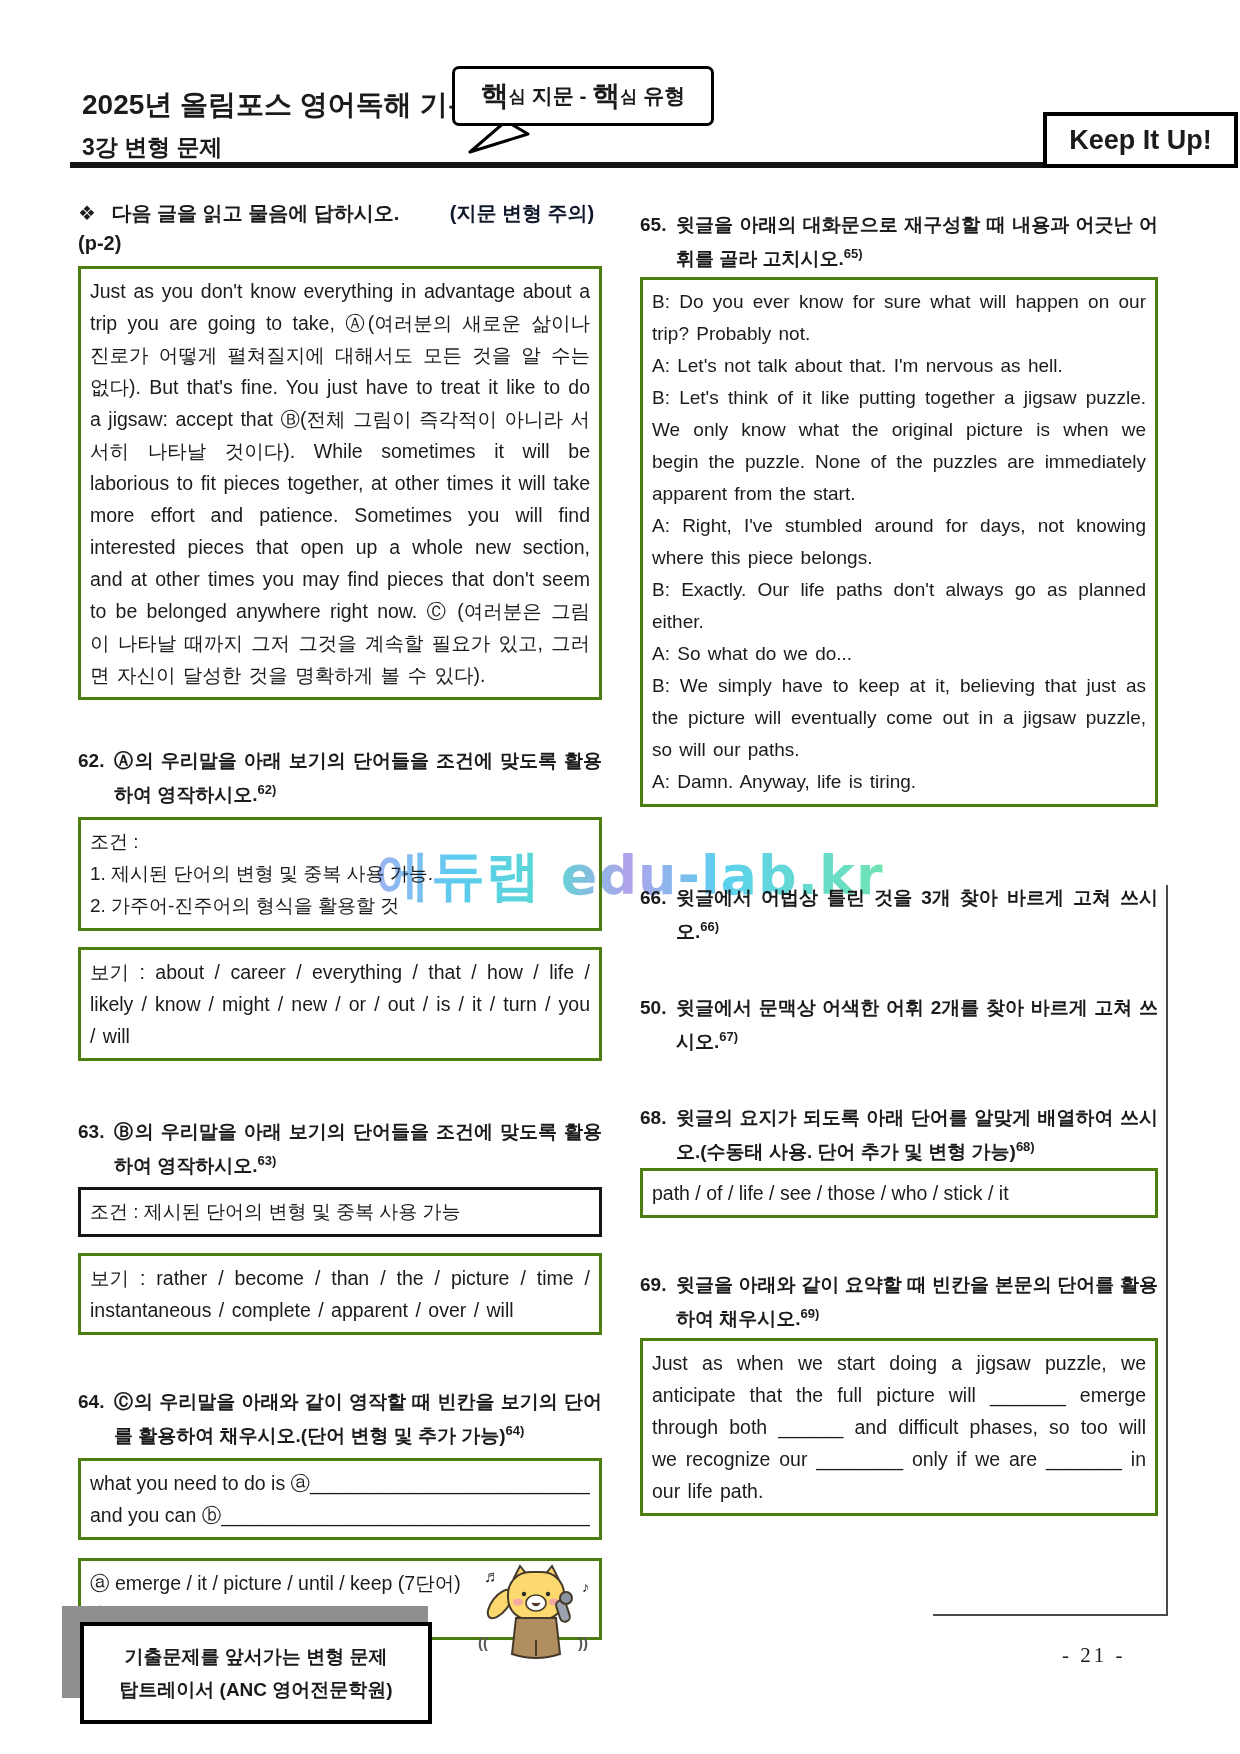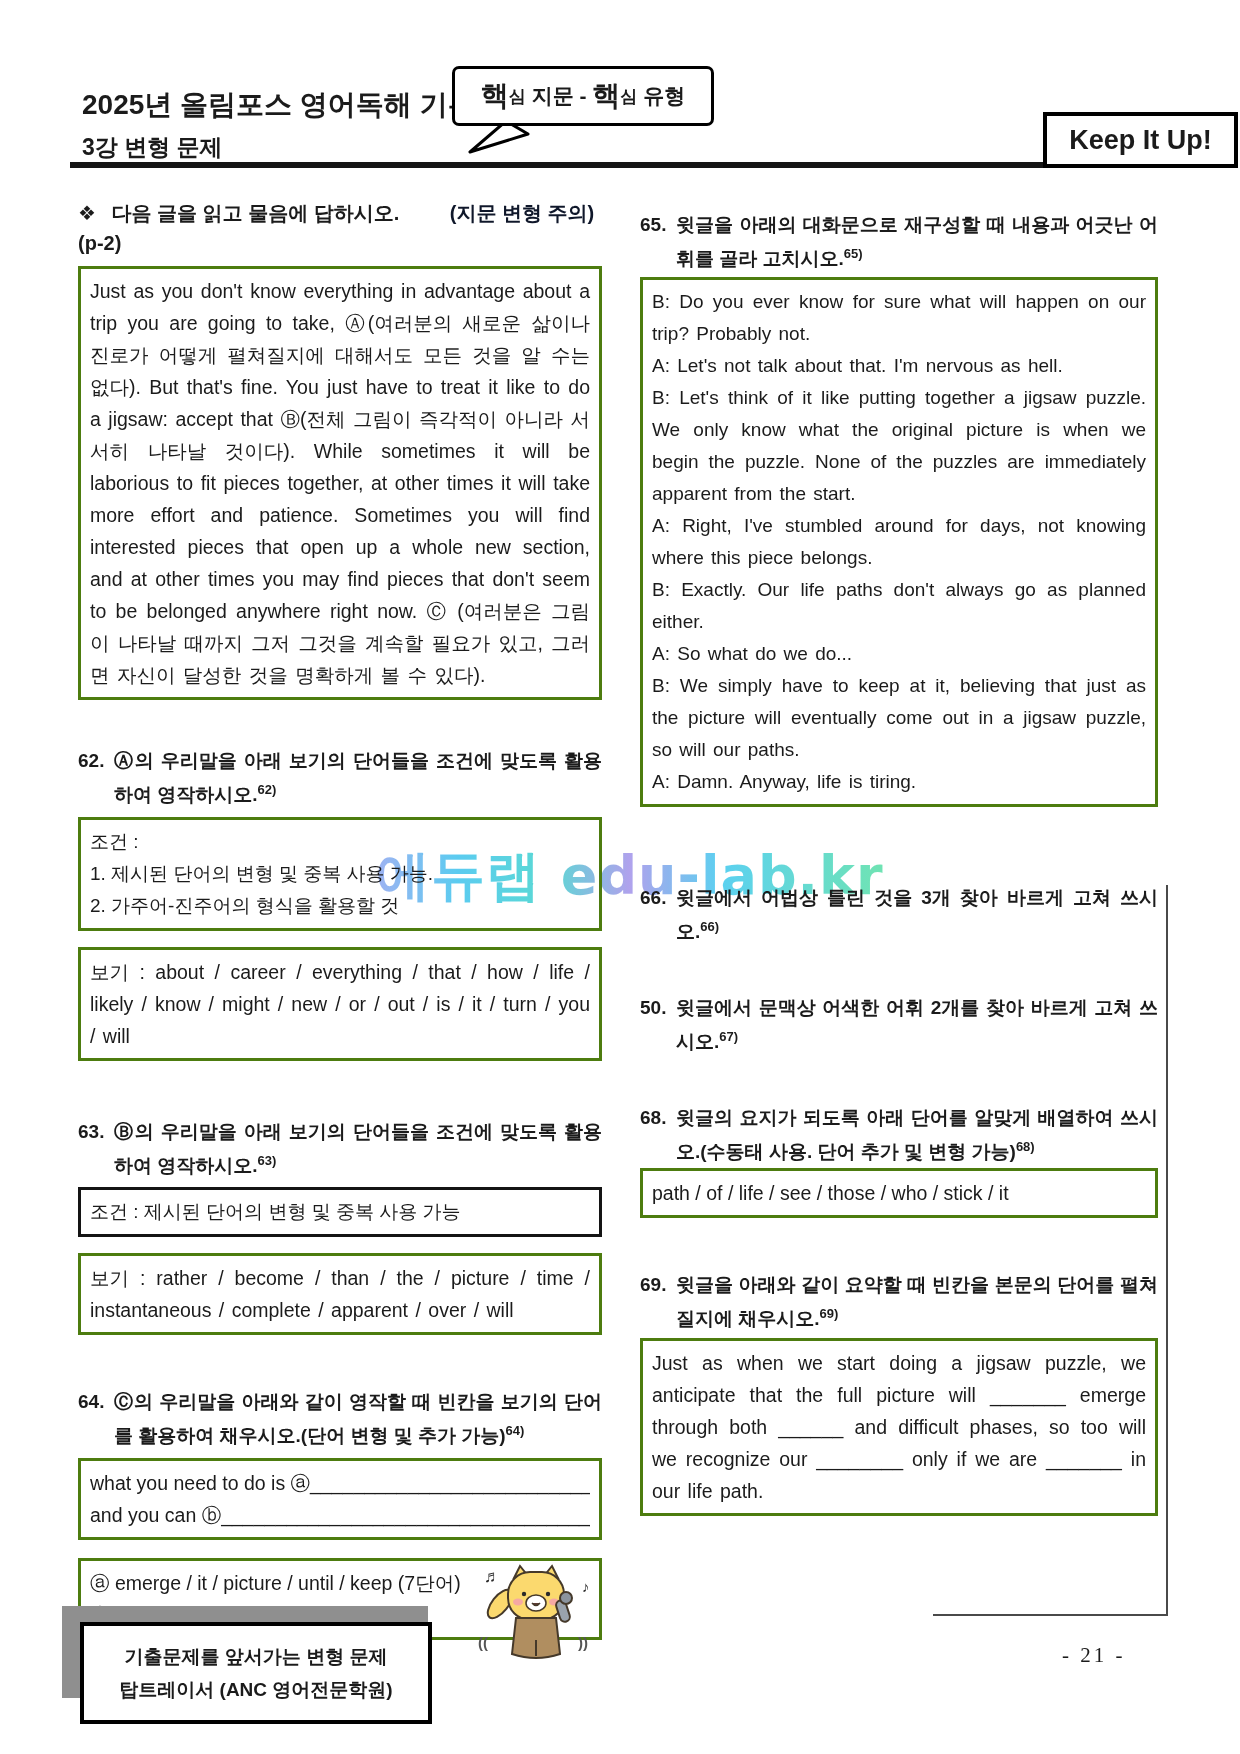--- a/index.html
+++ b/index.html
@@ -145,21 +145,21 @@
     </div>
 
     <div class="q q68">
       <span class="qnum">68.</span>
       <span class="qtext"><span>윗글의 요지가 되도록 아래 단어를 알맞게 배열하여 쓰시오.(수동태 사용. 단어 추가 및 변형 가능)</span><sup>68)</sup></span>
     </div>
     <div class="box word-box">path / of / life / see / those / who / stick / it</div>
 
     <div class="q q69">
       <span class="qnum">69.</span>
-      <span class="qtext"><span>윗글을 아래와 같이 요약할 때 빈칸을 본문의 단어를 펼쳐질지에 채우시오.</span><sup>69)</sup></span>
+      <span class="qtext"><span>윗글을 아래와 같이 요약할 때 빈칸을 본문의 단어를 활용하여 채우시오.</span><sup>69)</sup></span>
     </div>
     <div class="box sum-box flow-text">Just as when we start doing a jigsaw puzzle, we anticipate that the full picture will _______ emerge through both ______ and difficult phases, so too will we recognize our ________ only if we are _______ in our life path.</div>
   </div>
 
   <div class="frame-v"></div>
   <div class="frame-h"></div>
 
   <div class="shadowbar"></div>
   <div class="infobox">
     <div>기출문제를 앞서가는 변형 문제</div>

